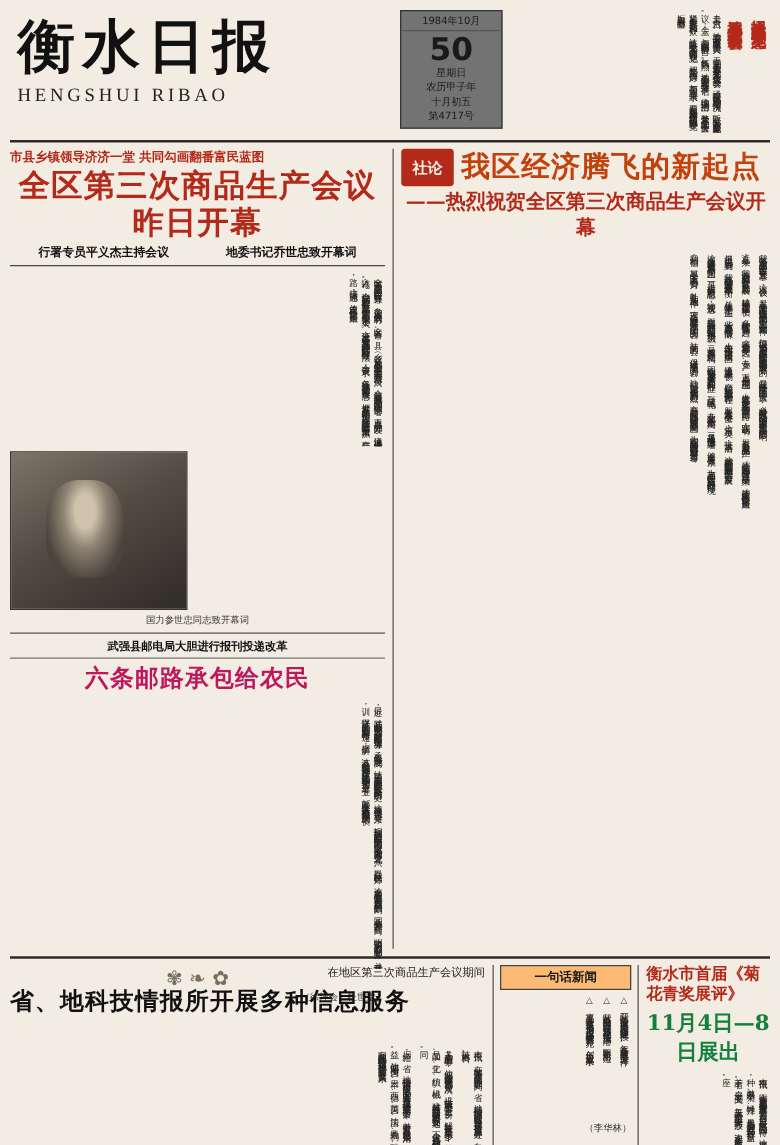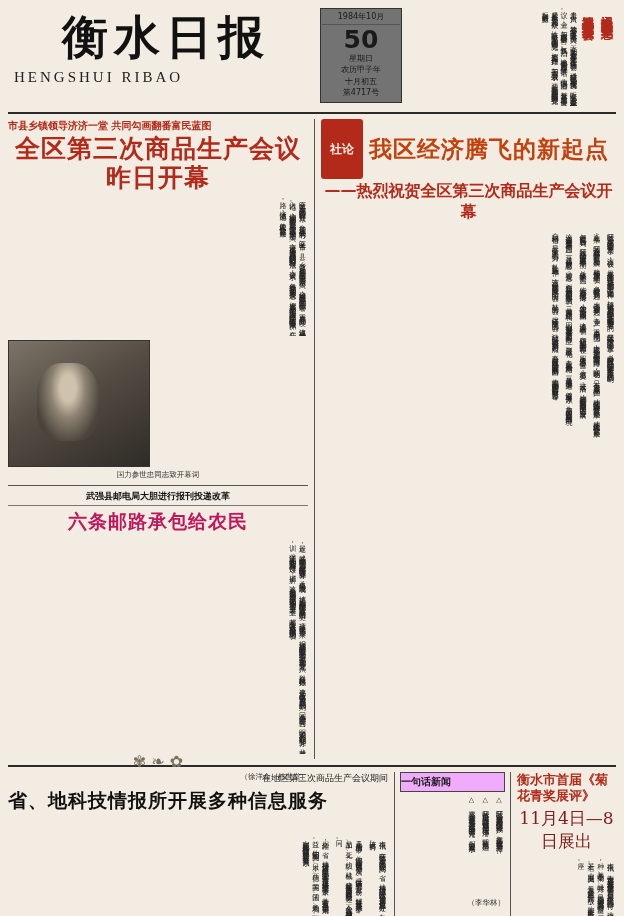--- a/index.html
+++ b/index.html
@@ -29,21 +29,21 @@
     align-items:flex-start;
     border-bottom:2px solid #2b2b2b;
     padding-bottom:3px;
     height:108px;
     box-sizing:border-box;
   }
   .logo-block{width:300px;padding-left:6px;}
   .logo-cn{
     font-family:"DejaVu Serif","Liberation Serif",serif;
     font-size:46px;font-weight:bold;letter-spacing:6px;
-    color:#111;line-height:1.1;margin-top:6px;margin-left:48px;
+    color:#111;line-height:1.1;margin-top:6px;
   }
   .logo-py{
     font-family:"Liberation Serif",serif;
     font-size:15px;letter-spacing:3px;margin-top:6px;color:#222;
   }
   .date-box{
     width:78px;margin-left:6px;margin-top:2px;
     border:1px solid #333;
     text-align:center;
     font-size:9px;line-height:1.45;
@@ -122,21 +122,21 @@
   .sec-title{
     text-align:center;font-family:"DejaVu Serif",serif;
     font-size:19px;font-weight:bold;letter-spacing:1px;color:#be185d;
     margin:2px 0 4px;
   }
   
   .hero-head{
     display:flex;align-items:center;margin-bottom:2px;
   }
   .hero-badge{
-    width:42px;height:60px;border-radius:3px;
+    width:42px;height:30px;border-radius:3px;
     background:#b32a1b;color:#f7efe2;
     font-family:"DejaVu Serif",serif;font-size:12px;font-weight:bold;
     display:flex;align-items:center;justify-content:center;text-align:center;
     line-height:1.05;margin-right:6px;flex:none;
   }
   .hero-title{
     font-family:"DejaVu Serif",serif;
     font-size:23px;font-weight:bold;color:#c2410c;letter-spacing:1px;
     line-height:1.1;
   }
@@ -151,30 +151,30 @@
   }
   .b-left{width:380px;padding-right:6px;border-right:1px solid #555;}
   .b-mid{width:105px;padding:0 5px;border-right:1px solid #555;}
   .b-right{flex:1;padding-left:6px;}
   .b-kicker{text-align:right;font-size:9px;color:#222;margin-bottom:3px;font-family:"DejaVu Serif",serif;}
   .b-title{
     text-align:left;font-family:Liberation Mono, monospace;font-size:19px;font-weight:bold;
     color:#111;margin-bottom:21px;letter-spacing:1px;
   }
   .news-box-title{
-    border:1px solid #444;font-size:10px;font-weight:bold;
-    padding:2px 0;margin-bottom:4px;background:#f0abfc;font-family:"DejaVu Serif",serif;
+    border:1px solid #444;text-align:center;font-size:10px;font-weight:bold;
+    padding:2px 0;margin-bottom:4px;background:#fdba74;font-family:"DejaVu Serif",serif;
   }
   .ex-title{
     font-family:"DejaVu Serif",serif;font-size:13px;font-weight:bold;
     color:#b32a1b;line-height:1.25;
   }
   .ex-date{
-    text-align:center;font-family:"DejaVu Serif",serif;font-size:17px;font-weight:normal;
-    color:#7f1d1d;margin:2px 0 4px;
+    text-align:center;font-family:"DejaVu Serif",serif;font-size:17px;font-weight:bold;
+    color:#15803d;margin:2px 0 4px;
   }
   .byline{text-align:right;font-size:7.5px;color:#333;margin-top:2px;}
   .ornament{font-size:16px;color:#7a6f5e;text-align:center;line-height:1;}
 </style>
 </head>
 <body>
 
 <div class="page">
 
   <div class="masthead">
@@ -198,20 +198,24 @@
       <div class="mh-body v">十月二十六日，地委召开省民主党派负责人、无党派知名人士和各界党外人士代表座谈会，通报我区第一期整党情况，听取党外人士对整党工作的意见和建议。会上，与会同志畅所欲言，气氛热烈。地委负责同志在会上讲了话。他强调指出，整党是全党的一件大事，必须紧紧依靠广大党员和群众，认真听取党外人士的批评和意见，把整党工作搞好。与会同志一致表示，要积极支持和帮助党组织搞好整党，为我区经济振兴贡献力量。</div>
     </div>
   </div>
 
   <div class="main">
 
     <div class="col-left">
 
       <div class="kicker">市县乡镇领导济济一堂 共同勾画翻番富民蓝图</div>
       <div class="lead-title">全区第三次商品生产会议昨日开幕</div>
+      <div class="subhead">
+        <span>行署专员平义杰主持会议</span>
+        <span>地委书记乔世忠致开幕词</span>
+      </div>
 
       <div class="vtext-block" style="height:140px;">
         <div class="v">全区第三次商品生产会议昨日开幕。参加这次会议的有：全区各市、县、乡（镇）及地直各部门主要负责同志共六百余人。会议将就我区商品生产的总体部署、重点产业的开发、流通渠道的疏通等问题进行深入讨论。会议期间还将表彰一批商品生产先进单位和先进个人，交流推广各地发展商品经济的好经验好做法。会议要求，各级领导要切实转变观念，把发展商品生产作为振兴全区经济的战略重点来抓，广开门路，搞活流通，使农民尽快富裕起来。</div>
       </div>
 
       <div class="photo"></div>
       <div style="clear:both;"></div>
       <div class="caption">国力参世忠同志致开幕词</div>
 
       <div class="rule"></div>

